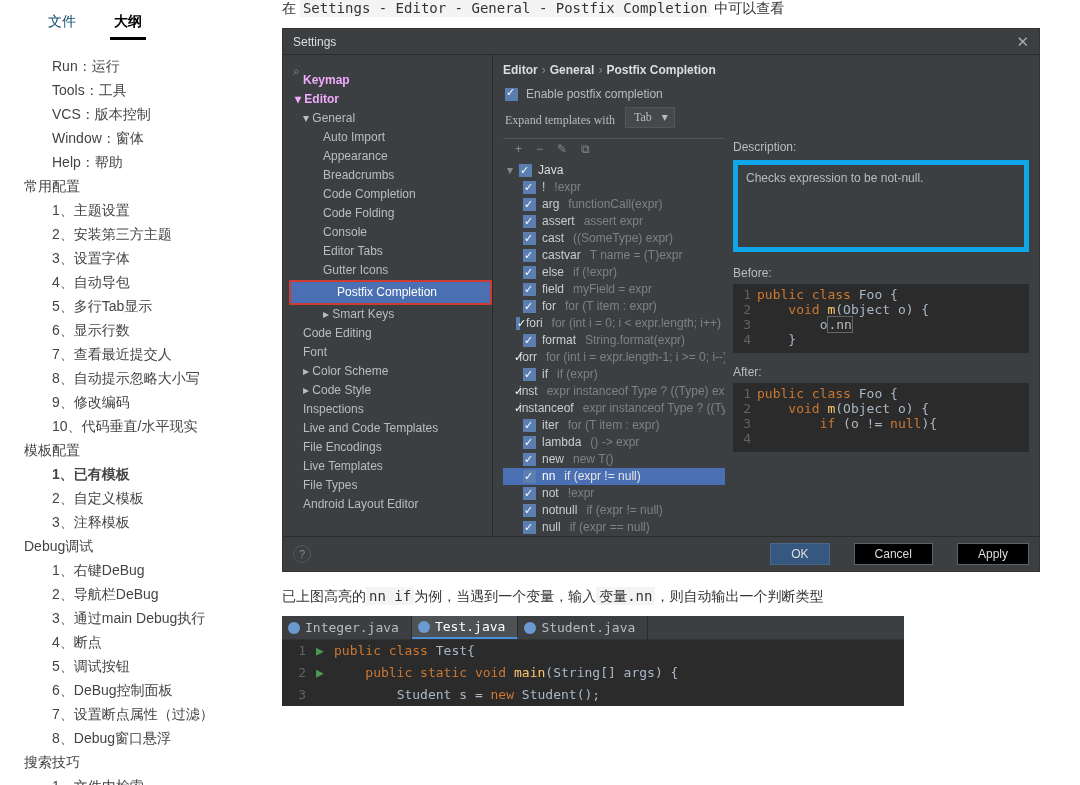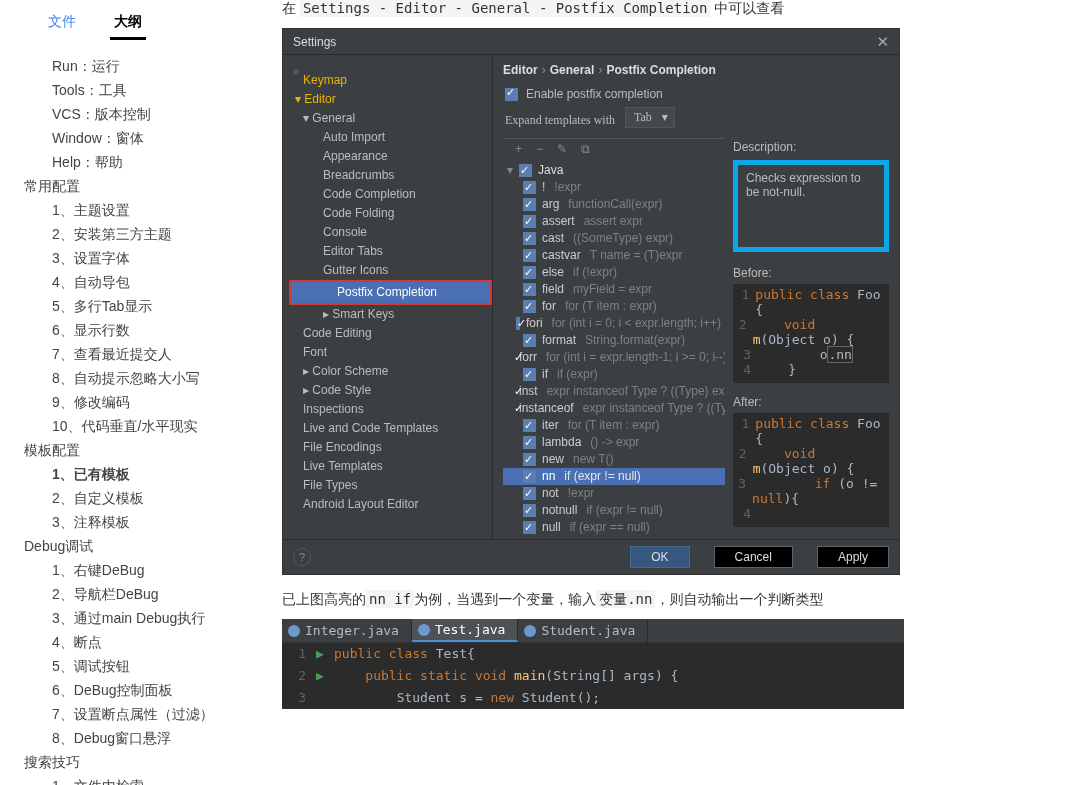--- a/index.html
+++ b/index.html
@@ -1,40 +1,40 @@
 <!DOCTYPE html>
 <html><head>
 <meta charset="utf-8">
 <style>
 * { box-sizing: border-box; margin: 0; padding: 0; }
 body { font-family: "Microsoft YaHei", Arial, sans-serif; font-size: 13px; color: #333; background: #fff; }
 .page { display: flex; width: 1080px; height: 785px; overflow: hidden; }
 .sidebar { width: 258px; padding: 10px 0 10px 24px; overflow-y: auto; }
 .tabs { display: flex; gap: 30px; margin-bottom: 14px; padding-left: 20px; }
-.tab { padding: 3px 4px 6px; font-size: 14px; color: #3b82f6; cursor: pointer; }
+.tab { padding: 3px 4px 6px; font-size: 14px; color: #0c4a6e; cursor: pointer; }
 .tab.active { font-weight: 700; color: #000; border-bottom: 3px solid #000; }
 .nav-list { list-style: none; font-size: 14px; color: #444; }
 .nav-list li { line-height: 24px; padding-left: 0; }
 .nav-list .ind1 { padding-left: 28px; }
 .nav-list .ind2 { padding-left: 28px; }
 .nav-list .sec { font-weight: 400; padding-left: 0; }
 .nav-list .bold { font-weight: 700; }
 .content { flex: 1; padding: 0 14px 0 24px; }
 .intro { font-size: 14px; margin-bottom: 10px; }
 .intro code { font-family: Consolas, monospace; background: #f4f4f4; padding: 1px 3px; }
-.settings-win { width: 618px; background: #3c3f41; color: #bbb; font-size: 12px; border: 1px solid #333; }
+.settings-win { width: 758px; background: #3c3f41; color: #bbb; font-size: 12px; border: 1px solid #333; }
 .titlebar { display: flex; align-items: center; justify-content: space-between; height: 26px; padding: 0 10px; background: #3c3f41; color: #ddd; border-bottom: 1px solid #2b2b2b; }
 .titlebar .close { font-size: 15px; color: #aaa; }
 .win-body { display: flex; }
 .left-pane { width: 210px; border-right: 1px solid #2b2b2b; }
 .search-row { padding: 6px 8px; position: relative; }
 .search-ic { position: absolute; left: 10px; top: 9px; color: #888; }
 .tree { padding: 4px 0 6px 6px; }
 .tree .node { line-height: 19px; padding: 0 0 0 6px; color: #bcbcbc; white-space: nowrap; }
-.tree .hilite { color: #eab308; }
+.tree .hilite { color: #f0abfc; font-weight: bold; }
 .tree .d1 { padding-left: 14px; }
 .tree .d2 { padding-left: 34px; }
 .tree .d3 { padding-left: 46px; }
 .tree .sel { background: #4a6fb3; color: #fff; border: 2px solid #cf3b33; border-radius: 1px; padding-top: 1px; padding-bottom: 1px; }
 .right-pane { flex: 1; padding: 0 10px 0 0; }
 .crumbs { padding: 8px 0 10px 10px; color: #ddd; font-weight: 700; }
 .crumbs .sep { color: #8a8a8a; margin: 0 4px; font-weight: 400; }
 .opt-row { padding: 0 12px 6px 12px; display: flex; align-items: center; gap: 8px; }
 .cb { width: 13px; height: 13px; background: #5a7eb0; display: inline-block; position: relative; }
 .cb::after { content: "✓"; position: absolute; left: 1px; top: -2px; font-size: 11px; color: #fff; }

